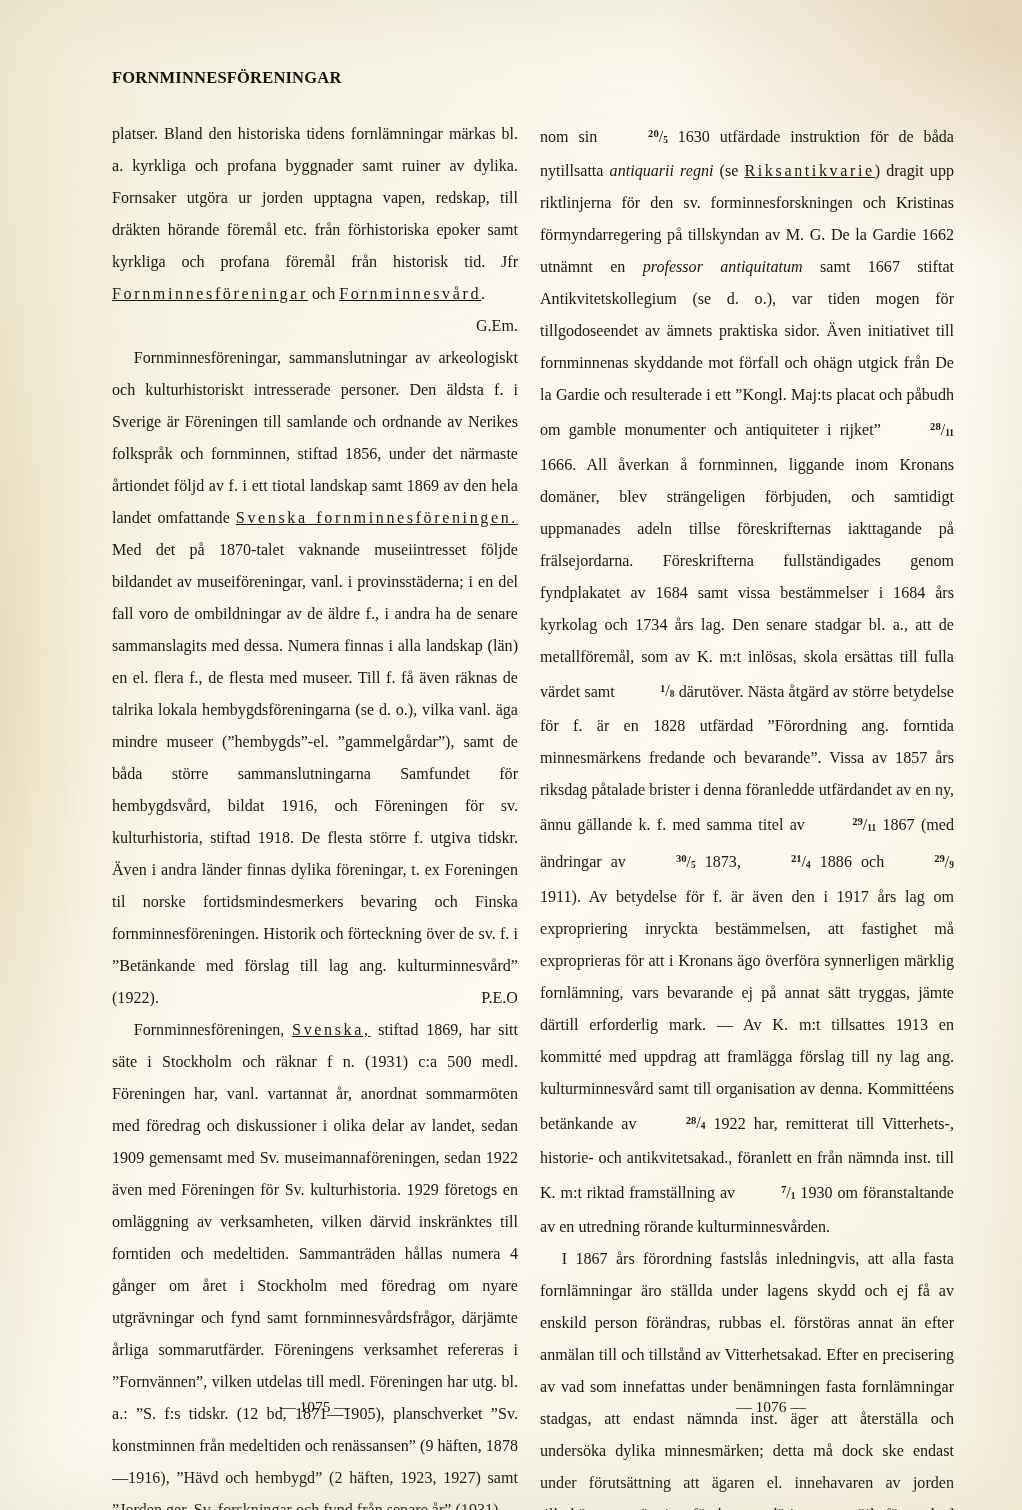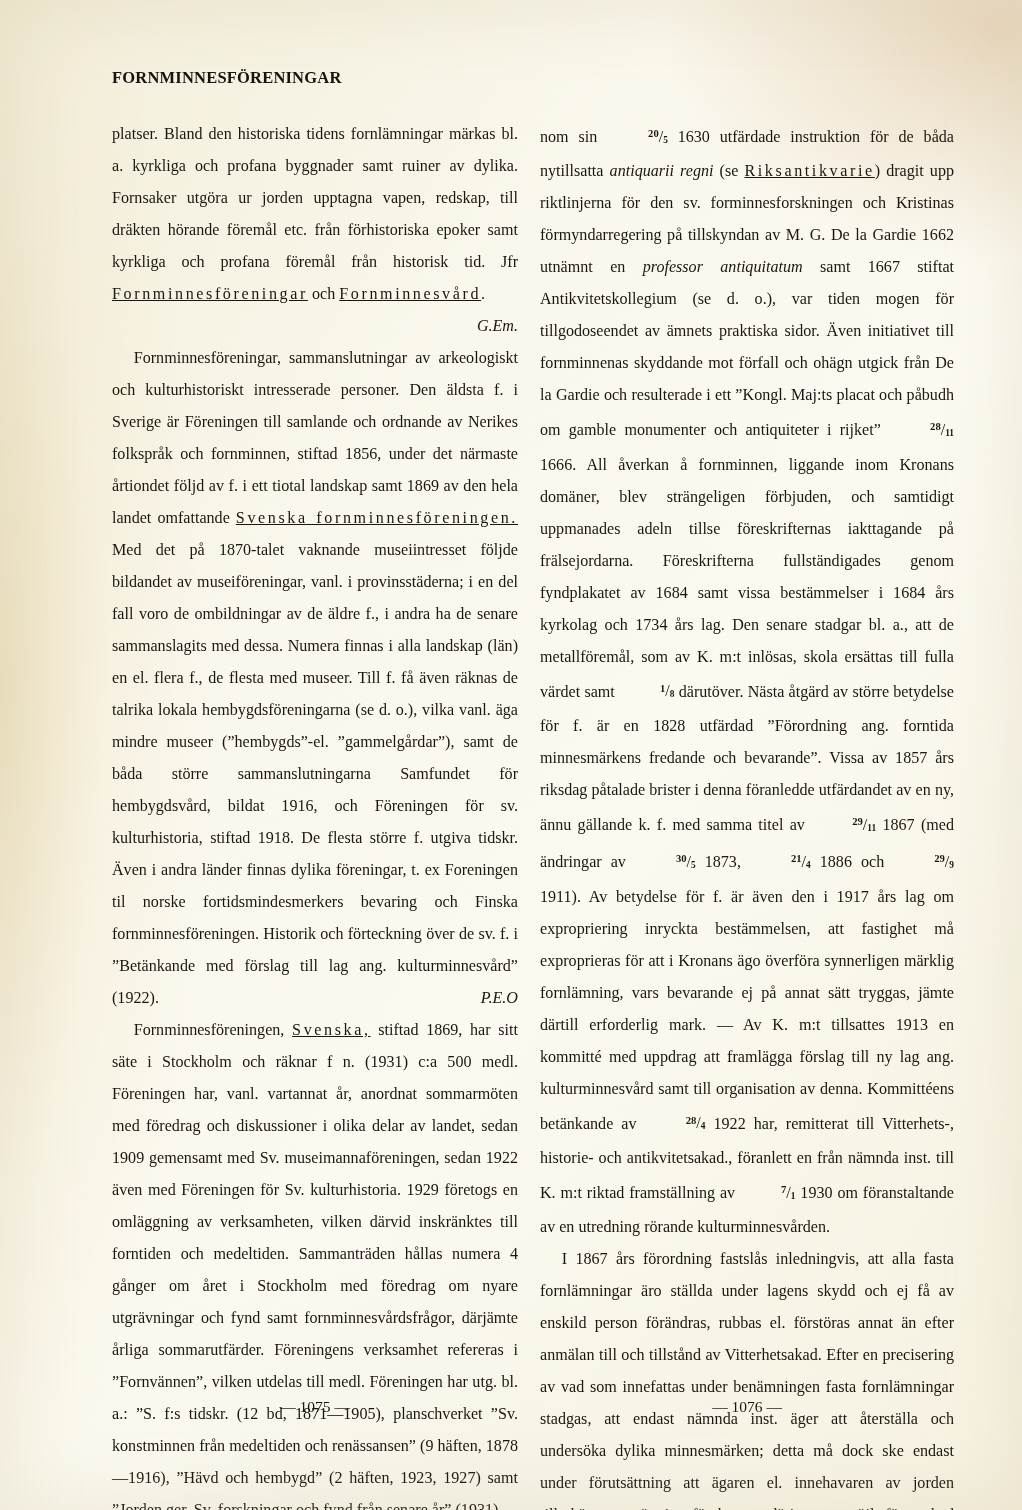--- a/index.html
+++ b/index.html
@@ -72,42 +72,41 @@
   .para.indent { text-indent: 1.35em; }
 
   b.hw { font-weight: normal; }
   i.it { font-style: italic; margin-top: 40px; }
   .sp  { letter-spacing: 2.6px; text-decoration: underline; }
 
   
   .endsig {
     display: inline-block;
     float: right;
-    font-style: italic;
   }
   .clearfix::after { content: ""; display: block; clear: both; }
 
   
   .frac { white-space: nowrap; font-size: 1em; }
   .frac .num { font-size: .66em; vertical-align: .45em; font-weight: bold; margin-left: 41px; }
   .frac .den { font-size: .58em; vertical-align: -.06em; font-weight: bold; }
   .frac .bar { }
 
   
   .folio {
     position: absolute;
     top: 1398px;
     font-size: 15.5px;
     color: #1a1710;
     width: 406px;
     text-align: center;
     font-family: Liberation Serif, serif;
   }
   #folio-left  { left: 112px; }
-  #folio-right { left: 540px; width: 414px; }
+  #folio-right { left: 564px; width: 414px; }
 </style>
 </head>
 <body>
 
 <div id="page">
 
   <div id="running-head">FORNMINNESFÖRENINGAR</div>
 
   <div class="column" id="col-left">
       <p class="para clearfix">platser. Bland den historiska tidens fornlämningar märkas bl. a. kyrkliga och profana byggnader samt ruiner av dylika. Fornsaker utgöra ur jorden upptagna vapen, redskap, till dräkten hörande föremål etc. från förhistoriska epoker samt kyrkliga och profana föremål från historisk tid. Jfr <span class="sp">Fornminnesföreningar</span> och <span class="sp">Fornminnesvård</span>. <span class="endsig">G.Em.</span></p>

